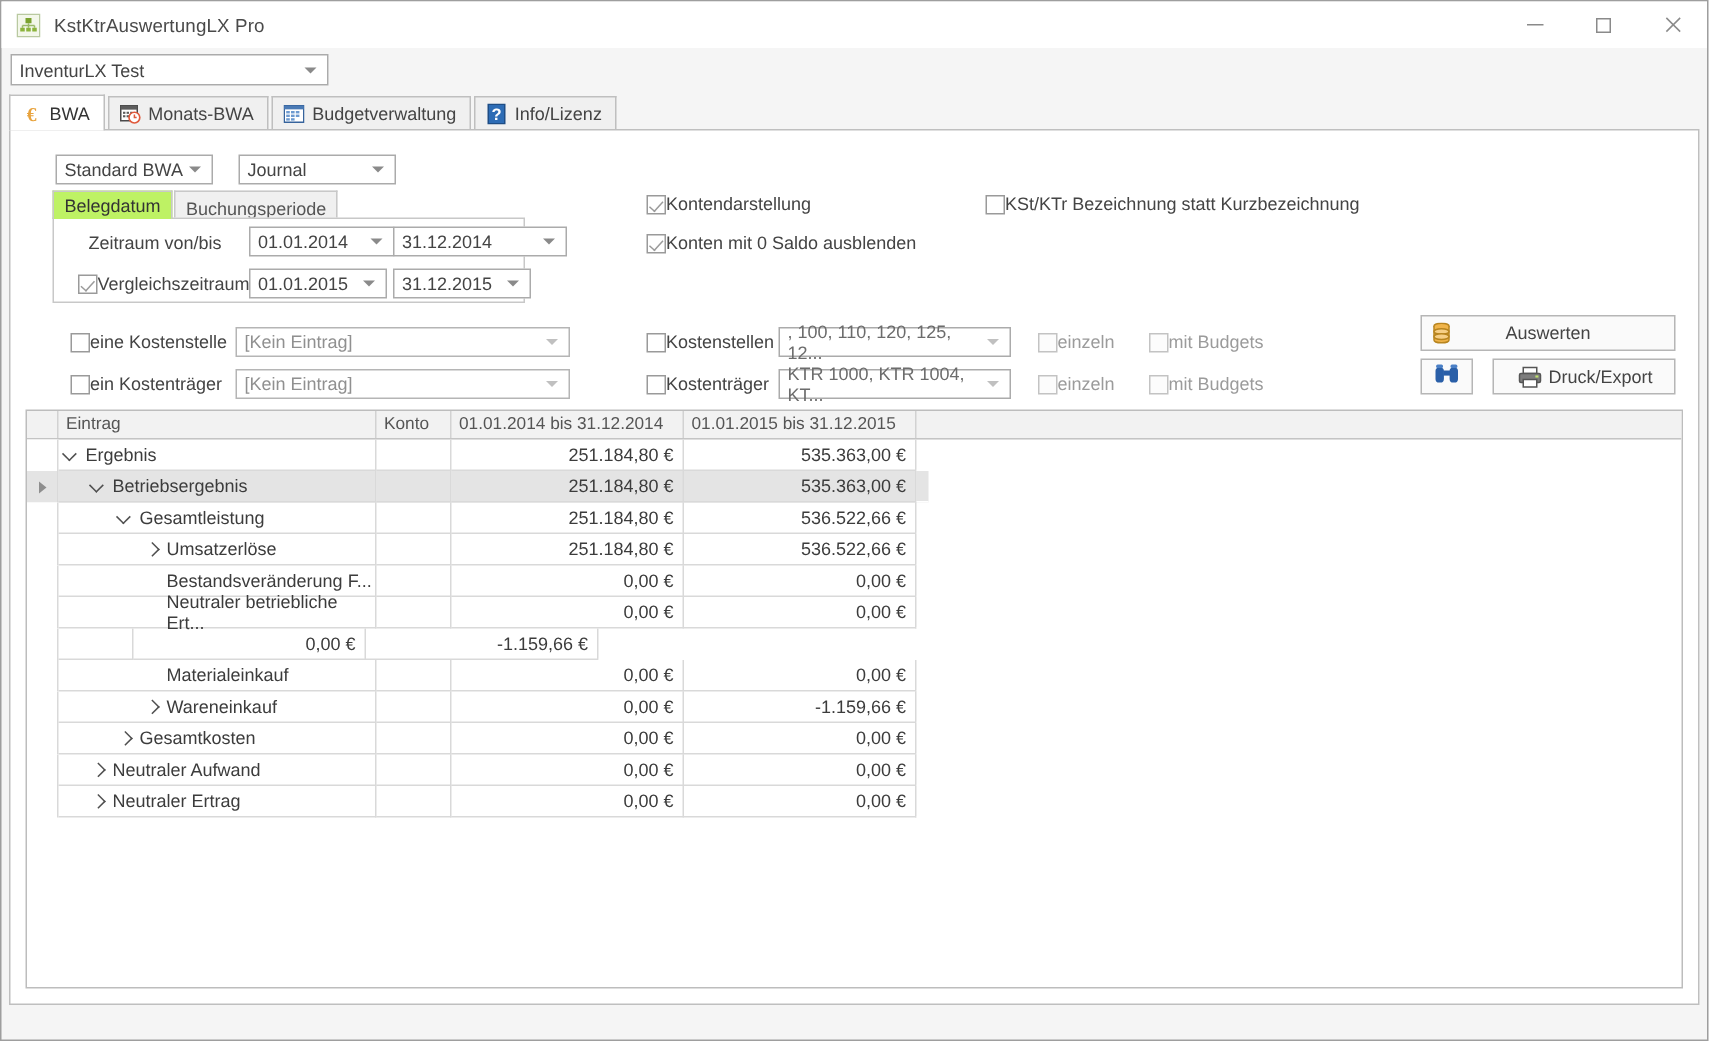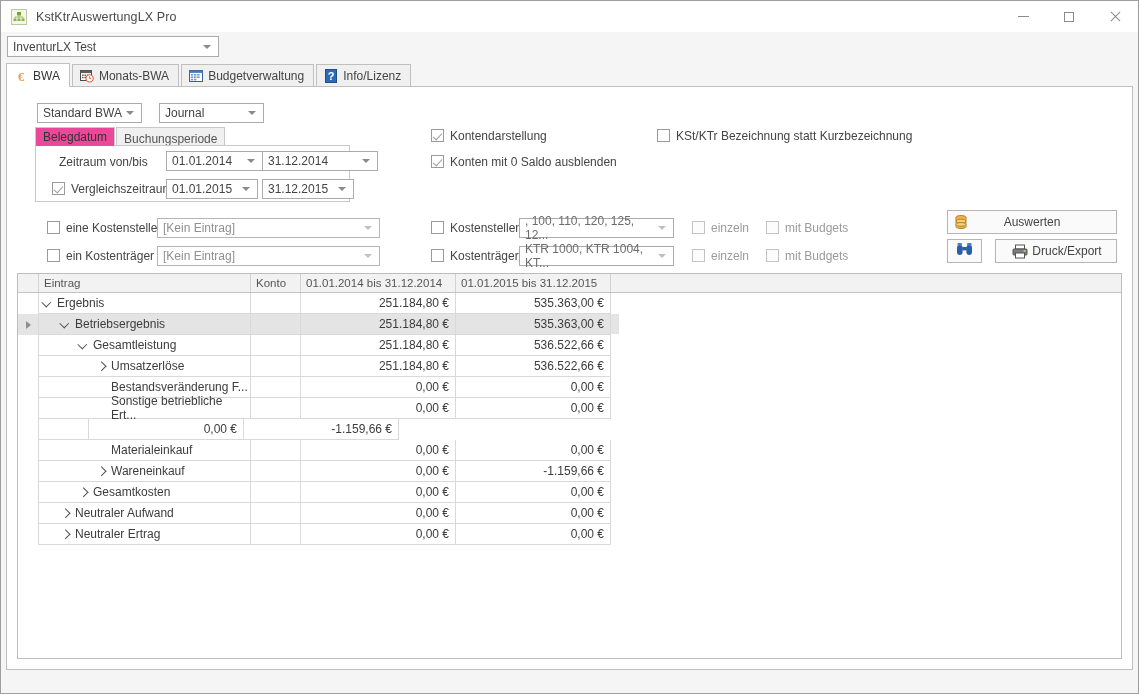--- a/index.html
+++ b/index.html
@@ -100,21 +100,21 @@
 
   
   .combo {
     background: #fff; border: 1px solid #ababab; box-sizing: border-box;
     height: 20px; display: flex; align-items: center;
     padding-left: 5px; font-size: 12px; color: #444;
     position: absolute;
   }
   .combo.dis { color: #909090; border-color: #b5b5b5; }
   .cbx {
-    position: absolute; display: flex; align-items: flex-start; gap: 6px;
+    position: absolute; display: flex; align-items: flex-end; 
     font-size: 12px; color: #444; padding-left: 9px;
   }
   .box {
     width: 13px; height: 13px; box-sizing: border-box;
     border: 1px solid #9a9a9a; background: #fff;
     flex: none; position: relative;
   }
   .box.dis { border-color: #c3c3c3; background: #fcfcfc; }
   .box.on:after {
     content: ""; position: absolute; left: 3px; top: 1px;
@@ -128,21 +128,21 @@
     position: absolute; border: 1px solid #c8c8c8; box-sizing: border-box;
     background: #fff;
   }
   .gtabs { position: absolute; display: flex; }
   .gtab {
     height: 22px; box-sizing: border-box; background: #f0f0f0;
     border: 1px solid #c8c8c8; border-bottom: none;
     font-size: 12px; color: #555; padding: 0 7px;
     display: flex; align-items: center; margin-right: 1px;
   }
-  .gtab.active { background: #ec4899; color: #333; height: 19px; z-index: 2; }
+  .gtab.active { background: #bef264; color: #333; height: 19px; z-index: 2; }
   .fld-lbl { position: absolute; font-size: 12px; color: #444; }
 
   
   .btn {
     position: absolute; box-sizing: border-box;
     background: #fafafa; border: 1px solid #b6b6b6;
     display: flex; align-items: center; justify-content: center;
     font-size: 12px; color: #444; gap: 8px;
   }
 
@@ -511,21 +511,21 @@
             <div class="cell konto"></div>
             <div class="cell val">0,00 €</div>
             <div class="cell val">0,00 €</div>
             <div class="cell tail"></div>
           </div>
           <div class="row">
             <div class="cell ind"></div>
             <div class="cell name">
               <span style="width: 54px; flex: 0 0 auto;"></span>
               <span class="twisty"></span>
-              <span class="nm">Sonstige betriebliche Ert...</span>
+              <span class="nm">Neutraler betriebliche Ert...</span>
             </div>
             <div class="cell konto"></div>
             <div class="cell val">0,00 €</div>
             <div class="cell val">0,00 €</div>
             <div class="cell tail"></div>
           </div>
           <div class="row">
             <div class="cell ind"></div>
             <div class="cell konto"></div>
             <div class="cell val">0,00 €</div>

